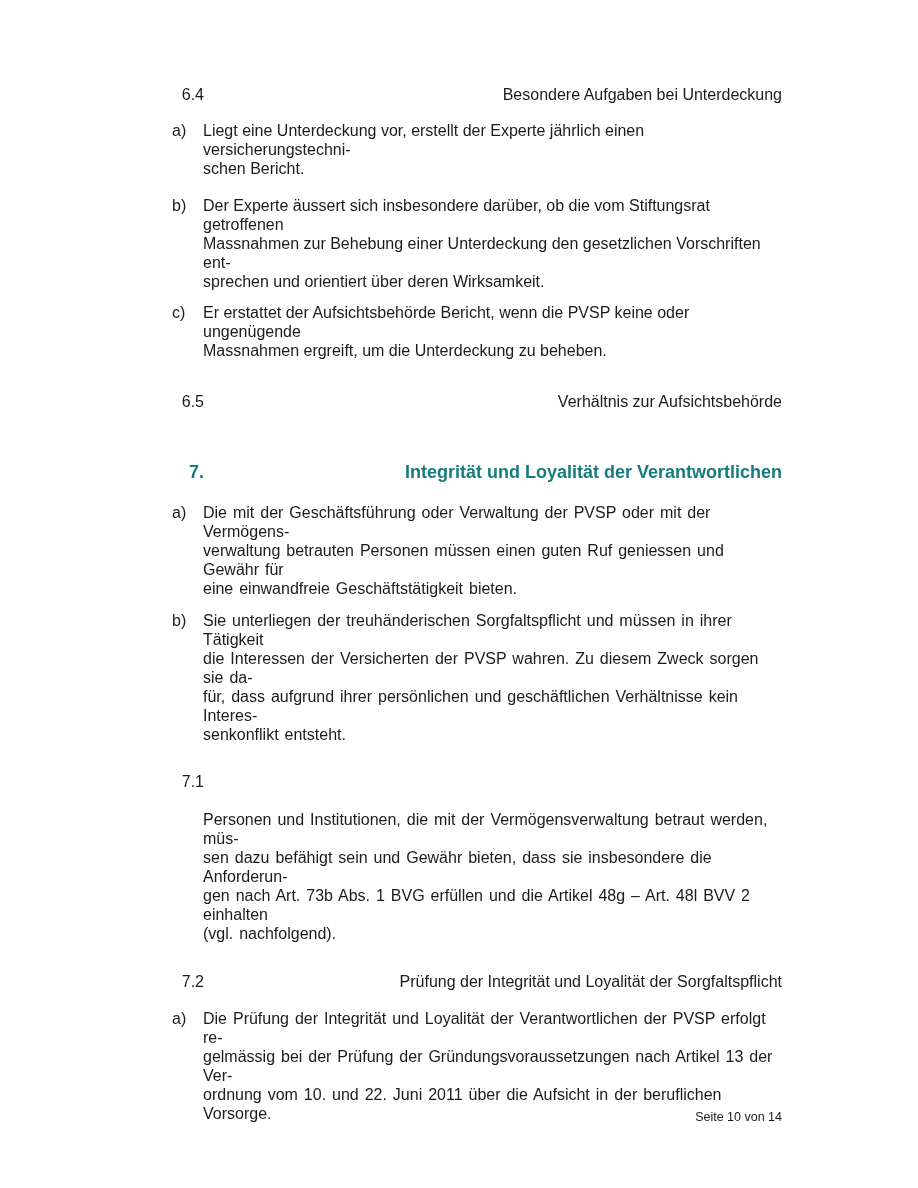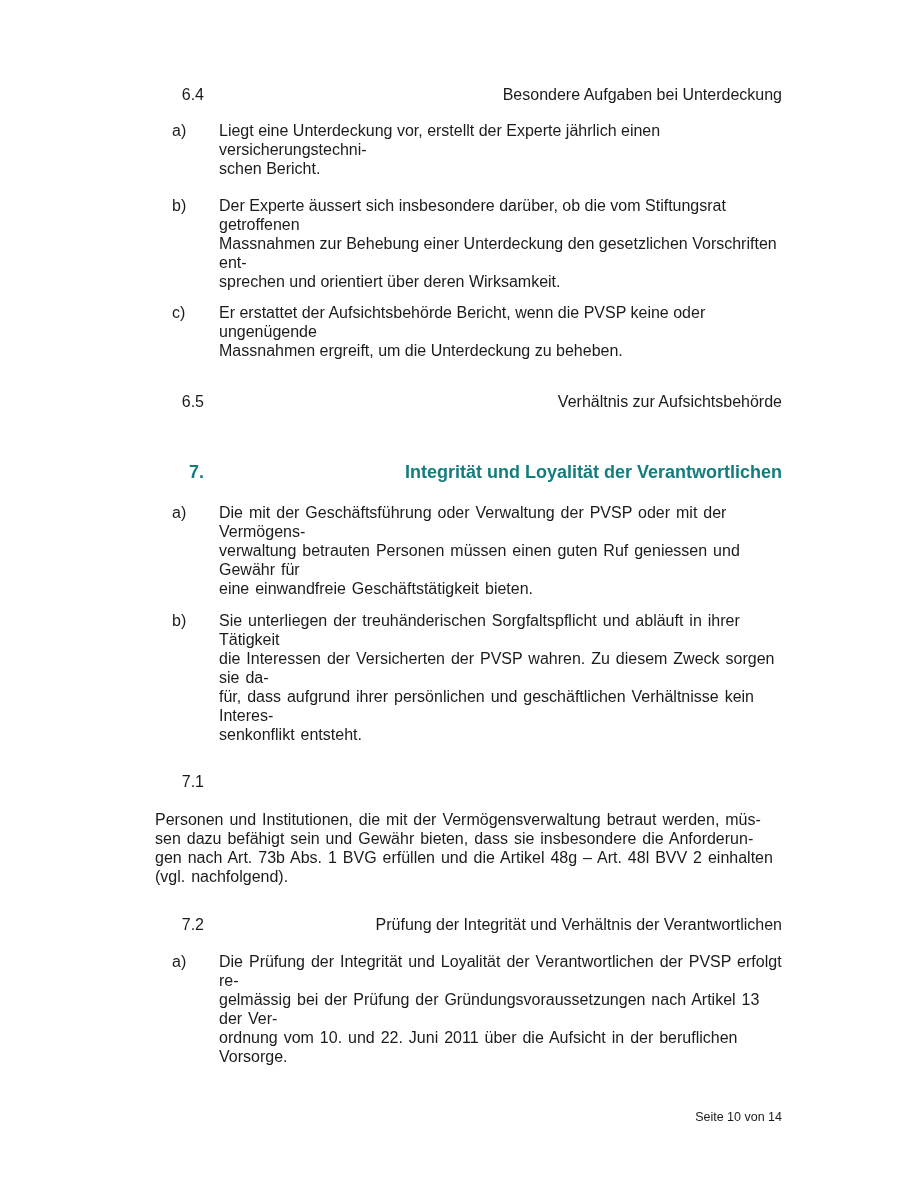--- a/index.html
+++ b/index.html
@@ -46,21 +46,21 @@
     position: absolute;
     left: 33px;
     top: 0;
   }
   
   .para {
     margin-left: 64px;
     font-size: 16px;
     line-height: 19px;
   }
-  .lines { white-space: pre-line; margin-left: 16px; }
+  .lines { white-space: pre-line; }
   
   .j1 { word-spacing: 1.5px; }
   .j2 { word-spacing: 3.2px; }
   .footer {
     position: absolute;
     left: 139px;
     top: 1110px;
     width: 643px;
     text-align: right;
     font-size: 12.5px;
@@ -110,41 +110,41 @@
         <span class="title">Integrität und Loyalität der Verantwortlichen</span>
       </div>
       <div class="item j1" style="margin-top:20px">
         <span class="marker">a)</span>
         <div class="lines">Die mit der Geschäftsführung oder Verwaltung der PVSP oder mit der Vermögens-
 verwaltung betrauten Personen müssen einen guten Ruf geniessen und Gewähr für
 eine einwandfreie Geschäftstätigkeit bieten.</div>
       </div>
       <div class="item j1" style="margin-top:13px">
         <span class="marker">b)</span>
-        <div class="lines">Sie unterliegen der treuhänderischen Sorgfaltspflicht und abläuft in ihrer Tätigkeit
+        <div class="lines">Sie unterliegen der treuhänderischen Sorgfaltspflicht und müssen in ihrer Tätigkeit
 die Interessen der Versicherten der PVSP wahren. Zu diesem Zweck sorgen sie da-
 für, dass aufgrund ihrer persönlichen und geschäftlichen Verhältnisse kein Interes-
 senkonflikt entsteht.</div>
       </div>
     </section>
 
     <section style="margin-top:28px">
       <div class="sec-head">
         <span class="num">7.1</span>
       </div>
       <div class="para lines j1" style="margin-top:19px">Personen und Institutionen, die mit der Vermögensverwaltung betraut werden, müs-
 sen dazu befähigt sein und Gewähr bieten, dass sie insbesondere die Anforderun-
 gen nach Art. 73b Abs. 1 BVG erfüllen und die Artikel 48g – Art. 48l BVV 2 einhalten
 (vgl. nachfolgend).</div>
     </section>
 
     <section style="margin-top:29px">
       <div class="sec-head">
         <span class="num">7.2</span>
-        <span class="title">Prüfung der Integrität und Verhältnis der Verantwortlichen</span>
+        <span class="title">Prüfung der Integrität und Loyalität der Sorgfaltspflicht</span>
       </div>
       <div class="item j1" style="margin-top:18px">
         <span class="marker">a)</span>
         <div class="lines">Die Prüfung der Integrität und Loyalität der Verantwortlichen der PVSP erfolgt re-
 gelmässig bei der Prüfung der Gründungsvoraussetzungen nach Artikel 13 der Ver-
 ordnung vom 10. und 22. Juni 2011 über die Aufsicht in der beruflichen Vorsorge.</div>
       </div>
 
     </section>
 

